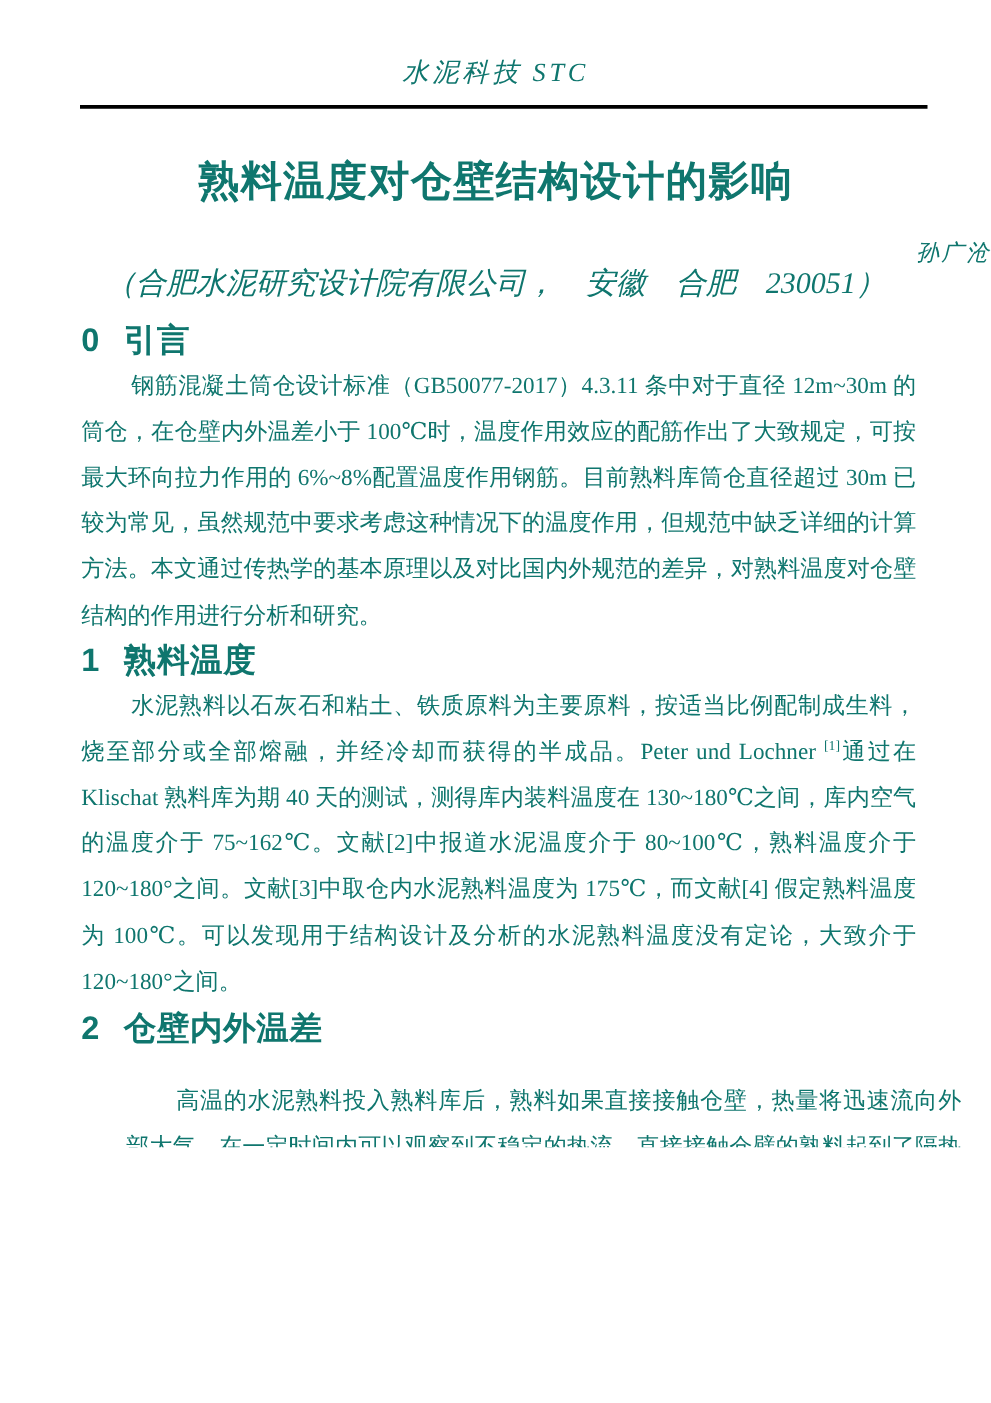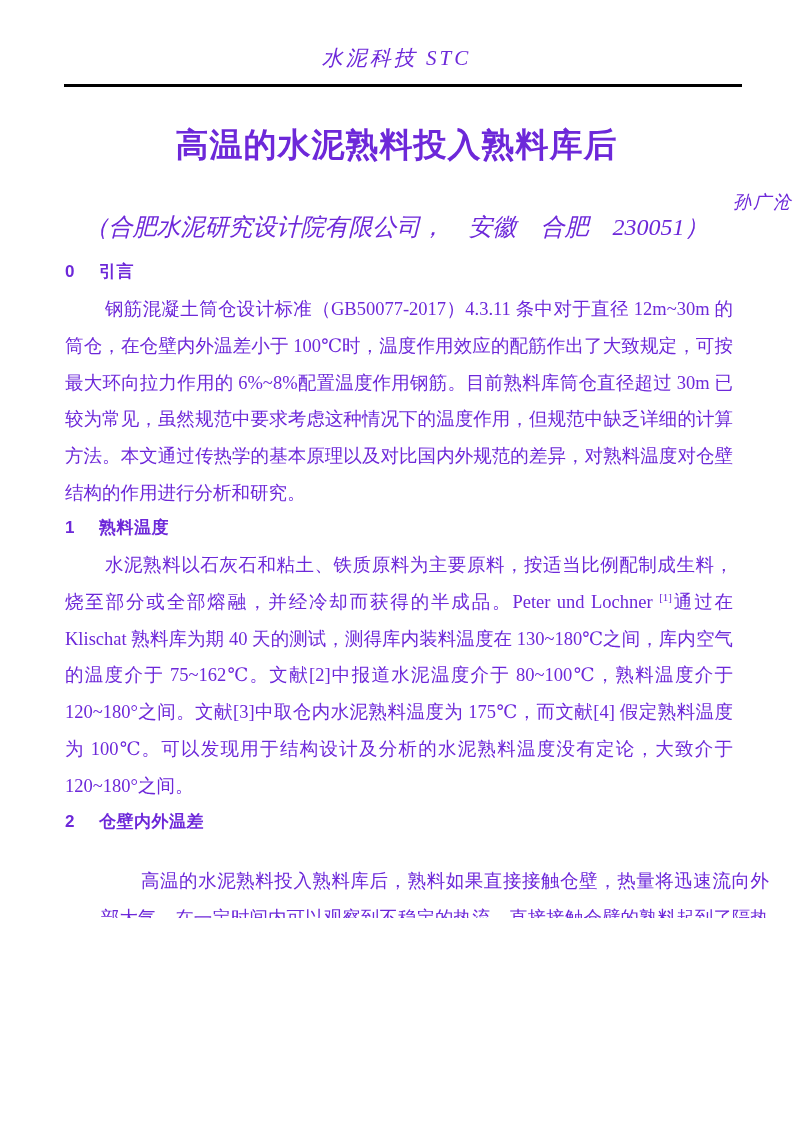--- a/index.html
+++ b/index.html
@@ -1,20 +1,20 @@
 <!DOCTYPE html>
 <html><head>
 <meta charset="utf-8">
 <style>
   html,body{margin:0;padding:0;background:#ffffff;}
   .page{
     position:relative;
     width:793px;height:918px;
     background:#ffffff;
-    color:#6d28d9;
+    color:#0f766e;
     font-family:"Liberation Serif","DejaVu Serif",serif;
     overflow:hidden;
   }
   .running-head{
     position:absolute;top:44px;left:0;width:100%;
     text-align:center;
     font-size:21px;line-height:28px;
     font-style:italic;
     letter-spacing:3px;
   }
@@ -41,21 +41,21 @@
     position:absolute;top:215px;left:0;width:100%;
     text-align:center;
     font-size:24px;line-height:24px;
     font-style:italic;
     white-space:pre-wrap;
   }
   .sec-h{
     position:absolute;left:65px;width:668px;
     font-family:"Liberation Sans","DejaVu Sans",sans-serif;
     font-weight:bold;
-    font-size:17px;line-height:28px;
+    font-size:26px;line-height:28px;
     letter-spacing:0.5px;
   }
   .sec-num{display:inline-block;min-width:34px;}
   .sec-num.sub{min-width:0;margin-right:9px;}
   .para{
     position:absolute;left:65px;width:668px;
     font-size:18.5px;line-height:36.8px;
     text-align:justify;
     text-indent:40px;
   }
@@ -82,21 +82,21 @@
   }
 </style>
 </head>
 <body>
 
 <div class="page">
 
   <div class="running-head">水泥科技 STC</div>
   <div class="head-rule"></div>
 
-  <div class="article-title">高温的水泥熟料投入熟料库后</div>
+  <div class="article-title">熟料温度对仓壁结构设计的影响</div>
   <div class="author">孙广沧</div>
   <div class="affiliation">（合肥水泥研究设计院有限公司，　安徽　合肥　230051）</div>
 
   <div class="sec-h" style="top:258px;">
     <span class="sec-num">0</span><span>引言</span>
   </div>
   <div class="para" style="top:291px;">钢筋混凝土筒仓设计标准（GB50077-2017）4.3.11 条中对于直径 12m~30m 的筒仓，在仓壁内外温差小于 100℃时，温度作用效应的配筋作出了大致规定，可按最大环向拉力作用的 6%~8%配置温度作用钢筋。目前熟料库筒仓直径超过 30m 已较为常见，虽然规范中要求考虑这种情况下的温度作用，但规范中缺乏详细的计算方法。本文通过传热学的基本原理以及对比国内外规范的差异，对熟料温度对仓壁结构的作用进行分析和研究。</div>
 
   <div class="sec-h" style="top:514px;">
     <span class="sec-num">1</span><span>熟料温度</span>

